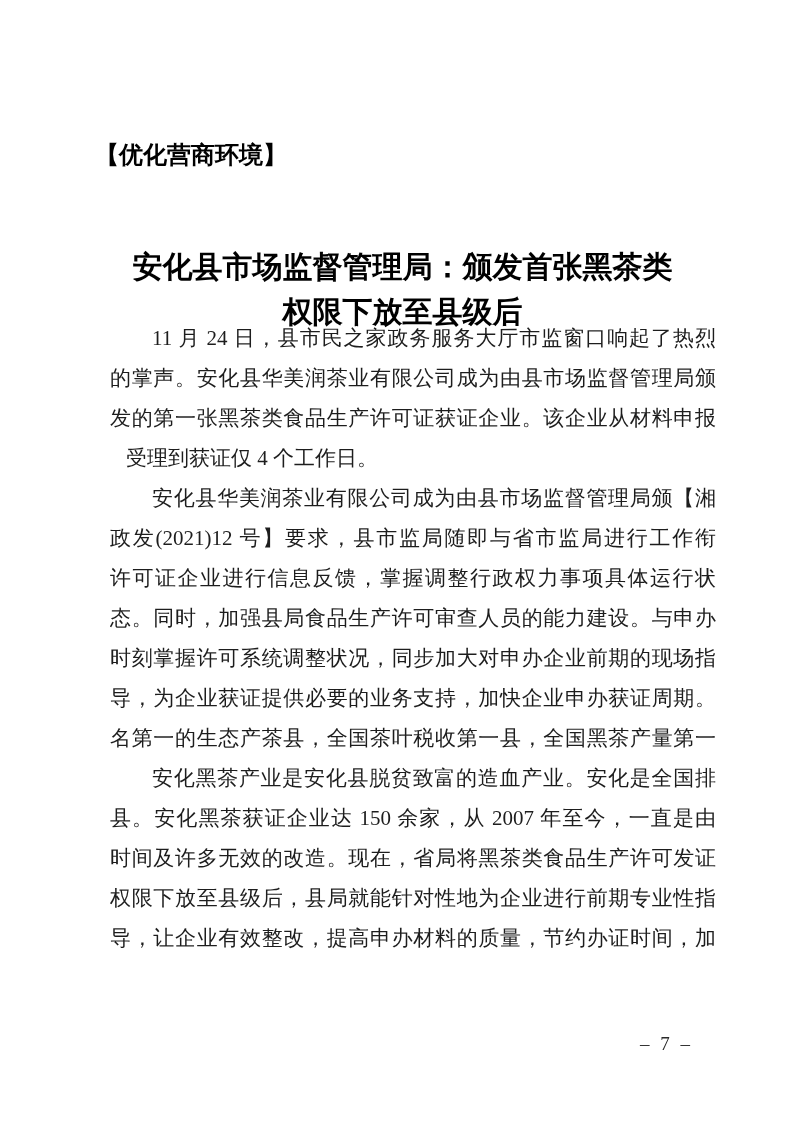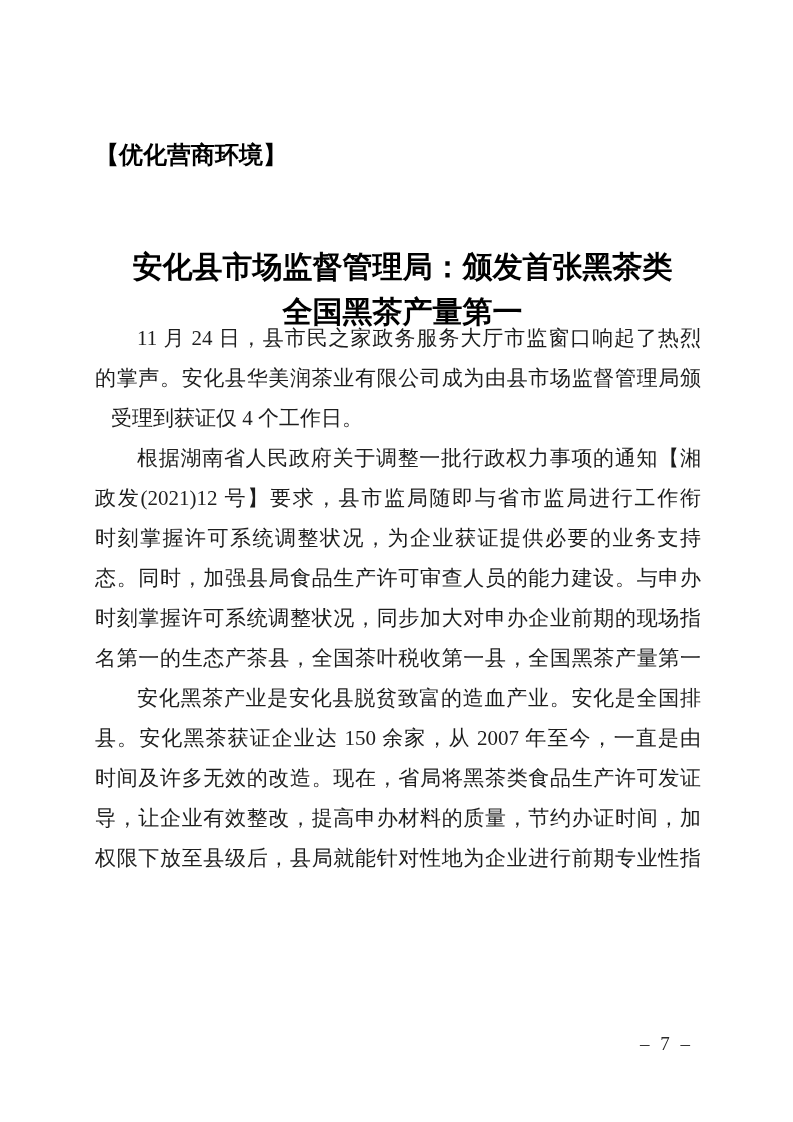--- a/index.html
+++ b/index.html
@@ -33,21 +33,21 @@
     text-align: center;
     font-family: Liberation Serif, serif;
     font-weight: 700;
     font-size: 30px;
     line-height: 45px;
     color: #000000;
     margin-top: 48px;
   }
   .body-text {
     position: absolute;
-    left: 95px;
+    left: 110px;
     top: 318px;
     width: 606px;
     font-size: 21px;
     color: #1d1d1d;
   }
   .line {
     height: 40px;
     line-height: 40px;
     overflow: hidden;
     text-align: justify;
@@ -73,38 +73,40 @@
 </style>
 </head>
 <body>
 
 <div class="page">
 
   <div class="section-header">【优化营商环境】</div>
 
   <div class="doc-title">
     <div>安化县市场监督管理局：颁发首张黑茶类</div>
-    <div>全国黑茶产量第一</div>
+    <div>权限下放至县级后</div>
   </div>
 
   <div class="body-text">
 
     <div class="line indent">11 月 24 日，县市民之家政务服务大厅市监窗口响起了热烈</div>
     <div class="line">的掌声。安化县华美润茶业有限公司成为由县市场监督管理局颁</div>
+    <div class="line">发的第一张黑茶类食品生产许可证获证企业。该企业从材料申报</div>
     <div class="line short">受理到获证仅 4 个工作日。</div>
 
-    <div class="line indent">根据湖南省人民政府关于调整一批行政权力事项的通知【湘</div>
+    <div class="line indent">安化县华美润茶业有限公司成为由县市场监督管理局颁【湘</div>
     <div class="line">政发(2021)12 号】要求，县市监局随即与省市监局进行工作衔接，</div>
-    <div class="line">时刻掌握许可系统调整状况，为企业获证提供必要的业务支持</div>
+    <div class="line">许可证企业进行信息反馈，掌握调整行政权力事项具体运行状</div>
     <div class="line">态。同时，加强县局食品生产许可审查人员的能力建设。与申办</div>
     <div class="line">时刻掌握许可系统调整状况，同步加大对申办企业前期的现场指</div>
+    <div class="line">导，为企业获证提供必要的业务支持，加快企业申办获证周期。</div>
 
     <div class="line">名第一的生态产茶县，全国茶叶税收第一县，全国黑茶产量第一</div>
     <div class="line indent">安化黑茶产业是安化县脱贫致富的造血产业。安化是全国排</div>
     <div class="line">县。安化黑茶获证企业达 150 余家，从 2007 年至今，一直是由</div>
     <div class="line">时间及许多无效的改造。现在，省局将黑茶类食品生产许可发证</div>
+    <div class="line">权限下放至县级后，县局就能针对性地为企业进行前期专业性指</div>
     <div class="line">导，让企业有效整改，提高申办材料的质量，节约办证时间，加</div>
-    <div class="line">权限下放至县级后，县局就能针对性地为企业进行前期专业性指</div>
   </div>
 
   <div class="page-number">– 7 –</div>
 
 </div>
 
 </body></html>

